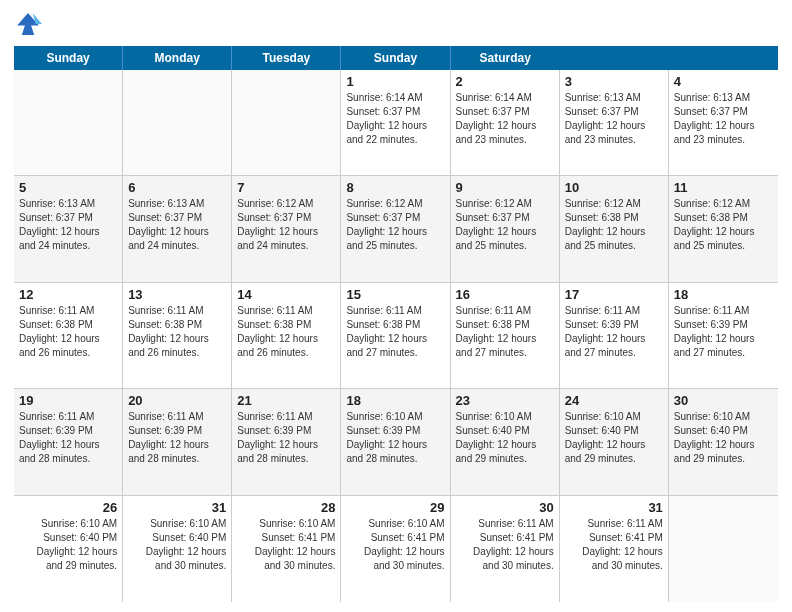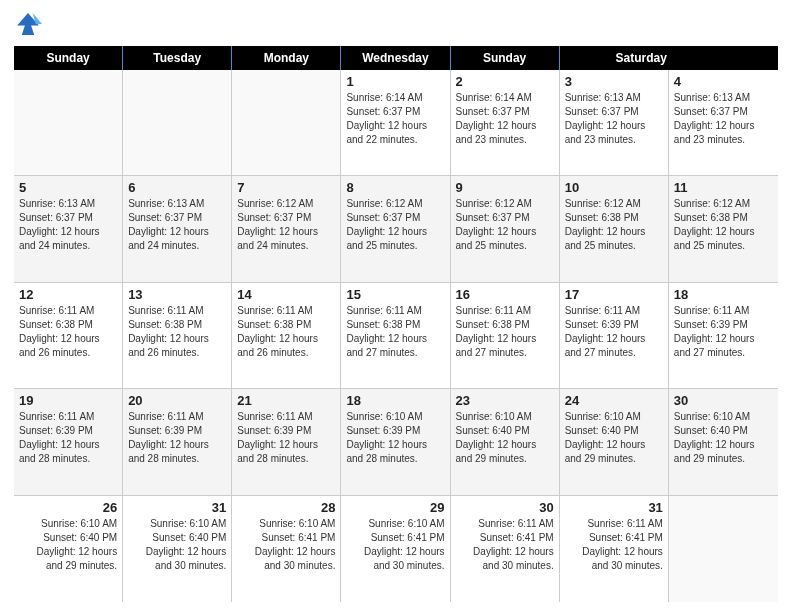--- a/index.html
+++ b/index.html
@@ -55,31 +55,31 @@
       color: #444;
     }
     .calendar {
       flex: 1;
       display: flex;
       flex-direction: column;
     }
     .cal-header {
       display: grid;
       grid-template-columns: repeat(7, 1fr);
-      background: #000000;
+      background: #0369a1;
     }
     .cal-header-cell {
       color: #fff;
       font-size: 12px;
       font-weight: bold;
       text-align: center;
       padding: 5px 2px;
       border-right: 1px solid #4a8bd4;
     }
-    .cal-header-cell:last-child { border-right: none; text-align: right; }
+    .cal-header-cell:last-child { border-right: none; }
     .cal-body {
       flex: 1;
       display: grid;
       grid-template-rows: repeat(5, 1fr);
     }
     .cal-row {
       display: grid;
       grid-template-columns: repeat(7, 1fr);
       border-bottom: 1px solid #ccc;
     }
@@ -126,23 +126,22 @@
     </div>
     <div class="title-block">
       <div class="month-year"></div>
       <div class="location"></div>
     </div>
   </div>
 
   <div class="calendar">
     <div class="cal-header" id="cal-header">
         <div class="cal-header-cell">Sunday</div>
+        <div class="cal-header-cell">Monday</div>
         <div class="cal-header-cell">Tuesday</div>
-        <div class="cal-header-cell">Monday</div>
-        <div class="cal-header-cell">Wednesday</div>
         <div class="cal-header-cell">Sunday</div>
         <div class="cal-header-cell">Saturday</div>
       </div>
     <div class="cal-body" id="cal-body">
         <div class="cal-row">
           <div class="cal-cell empty"></div>
           <div class="cal-cell empty"></div>
           <div class="cal-cell empty"></div>
           <div class="cal-cell">
             <span class="day-num">1</span>

